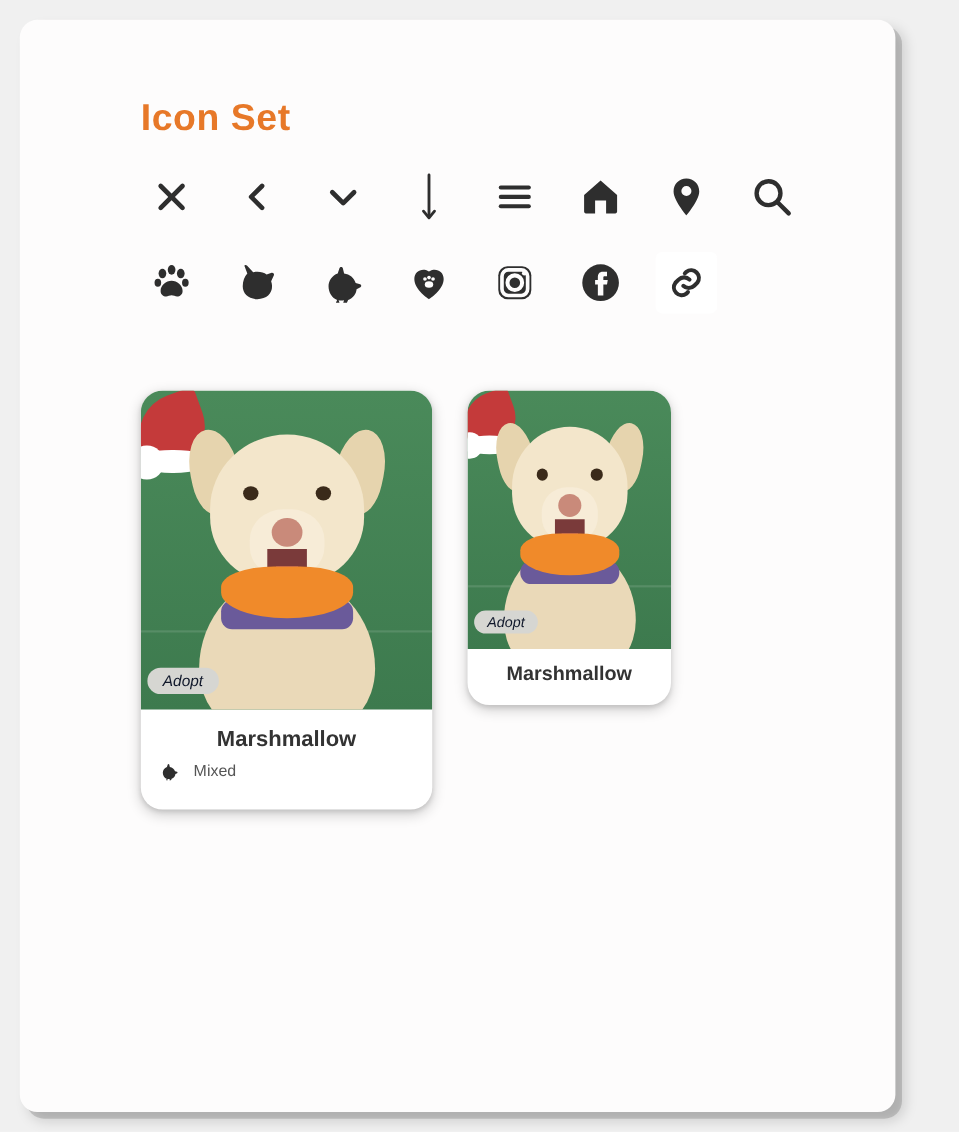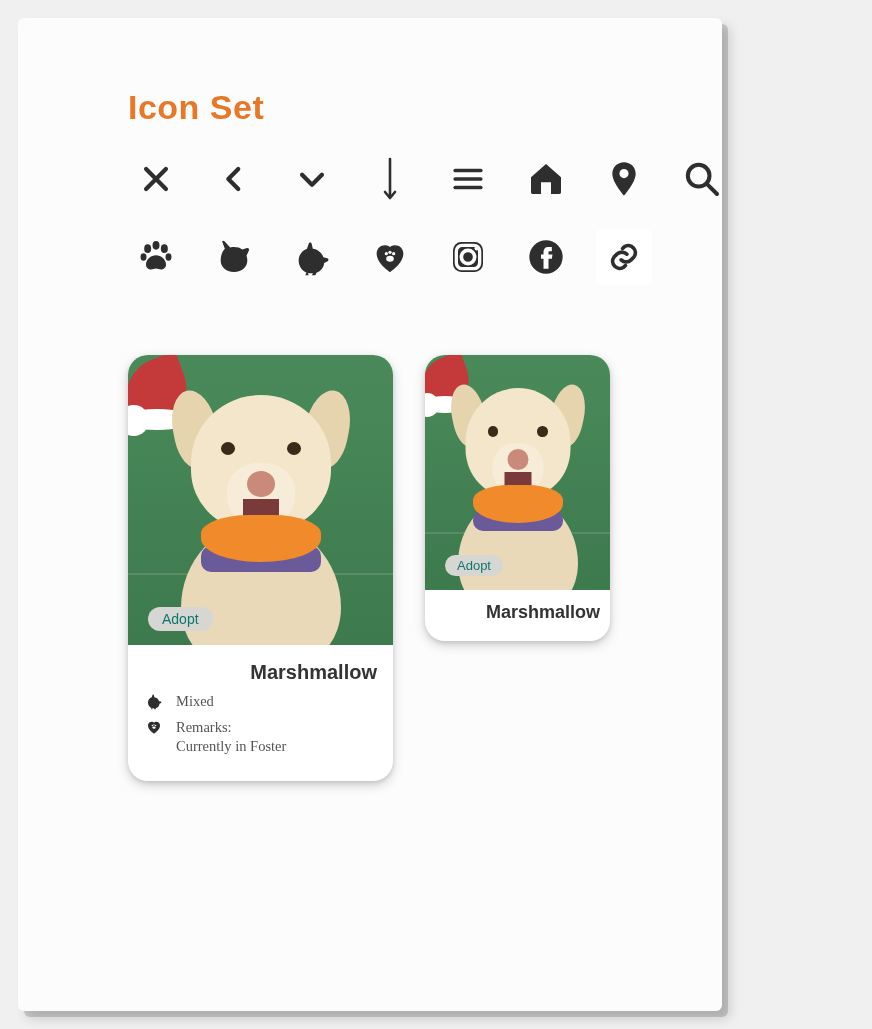--- a/index.html
+++ b/index.html
@@ -6,22 +6,22 @@
   html, body { margin:0; padding:0; }
   body {
     font-family: "Segoe UI", "Helvetica Neue", Arial, sans-serif;
     background:#f0f0f0;
     width:872px;
     height:1029px;
     padding:18px;
   }
   .panel {
     background:#fdfcfc;
-    border-radius:6px;
-    width:704px;
+    border-radius:16px;
+    width:796px;
     height:993px;
     box-shadow: 6px 6px 0 rgba(0,0,0,0.15), 8px 8px 12px rgba(0,0,0,0.15);
     padding:70px 100px 48px 110px;
     position:relative;
   }
   h2.section-title {
     color:#e77828;
     font-weight:700;
     font-size:34px;
     margin:0 0 24px 0;
@@ -130,40 +130,40 @@
   }
   .santa-hat .pom {
     position:absolute; bottom:6%; left:0; width:34%; height:34%;
     background:#fff; border-radius:50%;
   }
   .floor-line {
     position:absolute; bottom:24%; left:0; right:0; height:2px; background:rgba(255,255,255,0.12);
   }
 
   .badge {
-    position:absolute; left:20px; bottom:14px;
-    background:#d6d6d2; color:#0f766e;
+    position:absolute; left:6px; bottom:14px;
+    background:#d6d6d2; color:#0f172a;
     font-size:14px; font-weight:500;
-    padding:4px 14px; border-radius:14px;
+    padding:4px 14px; border-radius:14px;font-style:italic;
   }
   .card-sm .badge { font-size:13px; padding:3px 12px; }
 
   .card-body { padding:14px 16px 18px 16px; }
   .card-sm .card-body { padding:12px 10px 18px 10px; text-align:center; }
   .pet-name {
-    font-weight:700; color:#333; font-size:20px; margin:2px 0 8px 0; text-align:right;
+    font-weight:700; color:#333; font-size:20px; margin:2px 0 8px 0; text-align:center;
   }
   .card-sm .pet-name { font-size:18px; margin:0; }
   .meta-row {
     display:flex; align-items:flex-start; gap:12px;
     font-size:14.5px; color:#555; margin:6px 0;
   }
   .meta-row .mi { flex:0 0 20px; display:flex; align-items:center; justify-content:center; color:#2e2e2e; }
   .meta-row .mi svg { width:18px; height:18px; }
-  .meta-row .txt { line-height:1.35;font-family:Liberation Serif, serif; }
+  .meta-row .txt { line-height:1.35; }
 </style>
 </head>
 <body>
 
 <div class="panel">
 
   <h2 class="section-title">Icon Set</h2>
 
   <div class="icon-grid">
     <div class="icon-cell">
@@ -298,35 +298,20 @@
         <div class="meta-row">
           <span class="mi">
             <svg viewBox="0 0 24 24" fill="currentColor">
                 <path d="M4 14c0-3 2-6 5-7l1-3c.3-.9 1.6-.8 1.8.1L12.5 7c3 .4 5.5 2.4 6.3 5.2l2.4.6c.8.2.9 1.3.2 1.7l-2.1 1.1c-.2 2.6-2 4.9-4.6 5.8L14 23h-2l.5-1.4c-.5.1-1 .1-1.5.1s-1 0-1.5-.1L10 23H8l.7-1.6C6 20.5 4 17.5 4 14z"></path>
               </svg>
           </span>
           <span class="txt">Mixed</span>
         </div>
 
 
-        <div class="meta-row">
-          <span class="mi">
-            <svg viewBox="0 0 24 24" fill="currentColor">
-                <path d="M12 21s-8-5-8-11c0-3 2.2-5 5-5 1.7 0 3 1 3 1s1.3-1 3-1c2.8 0 5 2 5 5 0 6-8 11-8 11z"></path>
-                <g fill="#fff">
-                  <circle cx="9.8" cy="10" r=".9"></circle>
-                  <circle cx="12" cy="9.2" r=".9"></circle>
-                  <circle cx="14.2" cy="10" r=".9"></circle>
-                  <ellipse cx="12" cy="12.8" rx="2.1" ry="1.6"></ellipse>
-                </g>
-              </svg>
-          </span>
-          <span class="txt" style="white-space:pre-line;">Remarks:
-Currently in Foster</span>
-        </div>
       </div>
     </div>
 
     <div class="card card-sm">
       <div class="card-img">
         <div class="floor-line"></div>
         <div class="santa-hat">
             <div class="cone"></div>
             <div class="brim"></div>
             <div class="pom"></div>

